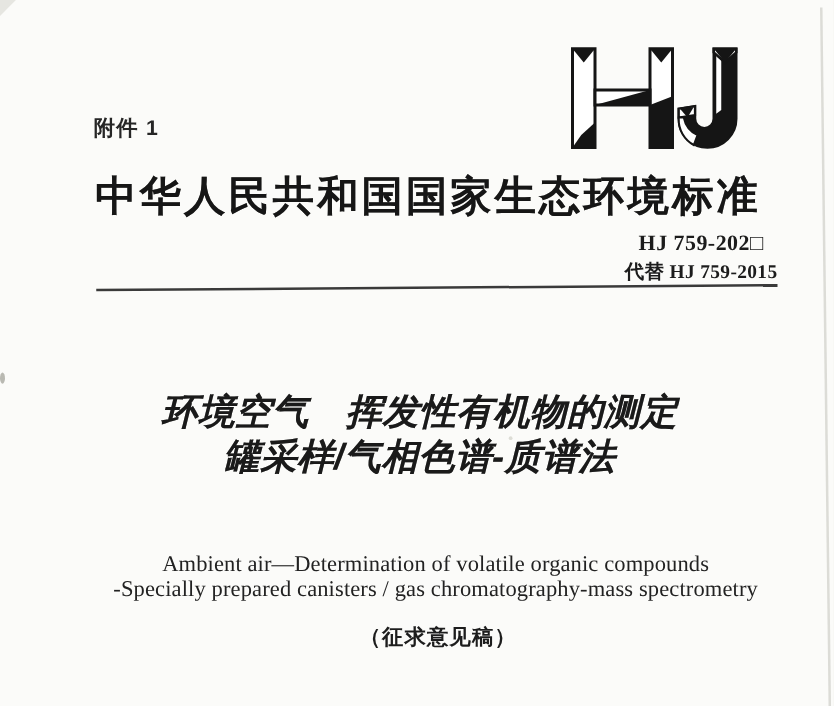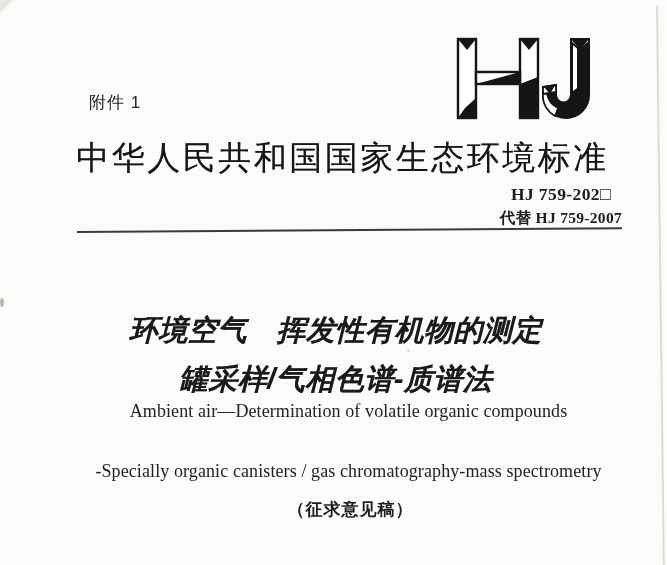--- a/index.html
+++ b/index.html
@@ -32,41 +32,40 @@
     transform: rotate(45deg);
   }
   .speck { position: absolute; border-radius: 50%; }
   .speck-1 { left: 0px; top: 298px; width: 4px; height: 9px; background: #b9b9b2; }
   .speck-2 { left: 407px; top: 349px; width: 3px; height: 3px; background: #dddDD6; }
 
   .attachment {
     position: absolute;
     left: 75px; top: 91px;
     font-size: 17px;
-    font-weight: 400;
+    font-weight: 700;
     letter-spacing: 1px;
     color: #262626;
-    margin-left: 14px;
   }
   .logo {
     position: absolute;
     left: 452px; top: 28px;
     width: 150px; height: 100px;
   }
   .sr { position: absolute; width: 1px; height: 1px; overflow: hidden; clip: rect(0 0 0 0); }
 
   .heading {
     position: absolute;
     left: 0; right: 0; top: 140px;
     margin: 0;
     padding-left: 18px;
     text-align: center;
     font-family: "Liberation Serif", "DejaVu Serif", serif;
     font-size: 33px;
-    font-weight: 400;
+    font-weight: 700;
     letter-spacing: 2.5px;
     line-height: 1.1;
     color: #161616;
     text-shadow: 0 0 0.5px rgba(20,20,20,0.55);
     white-space: nowrap;
   }
   .stdnum {
     position: absolute;
     right: 45px; top: 184px;
     text-align: center;
@@ -101,34 +100,34 @@
     text-align: center;
     font-family: "Liberation Sans", "DejaVu Sans", sans-serif;
     font-size: 29px;
     font-weight: 700;
     color: #1a1a1a;
     text-shadow: 0 0 0.4px rgba(20,20,20,0.5);
     white-space: nowrap;
     font-style: italic;
   }
   .title-cn .line1 { line-height: 36px; letter-spacing: 0.5px; }
-  .title-cn .line2 { line-height: 36px; letter-spacing: 0.5px; margin-top: 13px; }
+  .title-cn .line2 { line-height: 36px; letter-spacing: 0.5px; }
   .title-en {
     position: absolute;
     left: 0; right: 0;
     padding-left: 30px;
     text-align: center;
     font-family: "Liberation Serif", "DejaVu Serif", serif;
     font-size: 18px;
     font-weight: 400;
     letter-spacing: 0.1px;
     color: #222;
     white-space: nowrap;
   }
-  .title-en.en1 { top: 401px; }
+  .title-en.en1 { top: 441px; }
   .title-en.en2 { top: 461px; }
   .draft {
     position: absolute;
     left: 0; right: 0; top: 498px;
     padding-left: 34px;
     text-align: center;
     font-family: Liberation Mono, monospace;
     font-size: 17px;
     font-weight: 700;
     letter-spacing: 1px;
@@ -171,28 +170,28 @@
       <polygon points="92,59 103,57.5 98,66" fill="#151515"></polygon>
       <path d="M91,66 L91,67 A23,23 0 0 0 103,88 L106,80 Q97,76 95,66 Z" fill="#ffffff" stroke="#151515" stroke-width="1.6"></path>
     </svg>
     <span class="sr">HJ</span>
   </div>
 
   <h1 class="heading">中华人民共和国国家生态环境标准</h1>
 
   <div class="stdnum">
     <div class="num">HJ 759-202□</div>
-    <div class="replaces">代替 HJ 759-2007</div>
+    <div class="replaces">代替 HJ 759-2015</div>
   </div>
 
   <div class="rule"></div>
 
   <div class="title-cn">
     <div class="line1">环境空气　挥发性有机物的测定</div>
     <div class="line2">罐采样/气相色谱-质谱法</div>
   </div>
 
   <div class="title-en en1">Ambient air—Determination of volatile organic compounds</div>
-  <div class="title-en en2">-Specially organic canisters / gas chromatography-mass spectrometry</div>
+  <div class="title-en en2">-Specially prepared canisters / gas chromatography-mass spectrometry</div>
 
   <div class="draft">（征求意见稿）</div>
 
 </div>
 
 </body></html>

